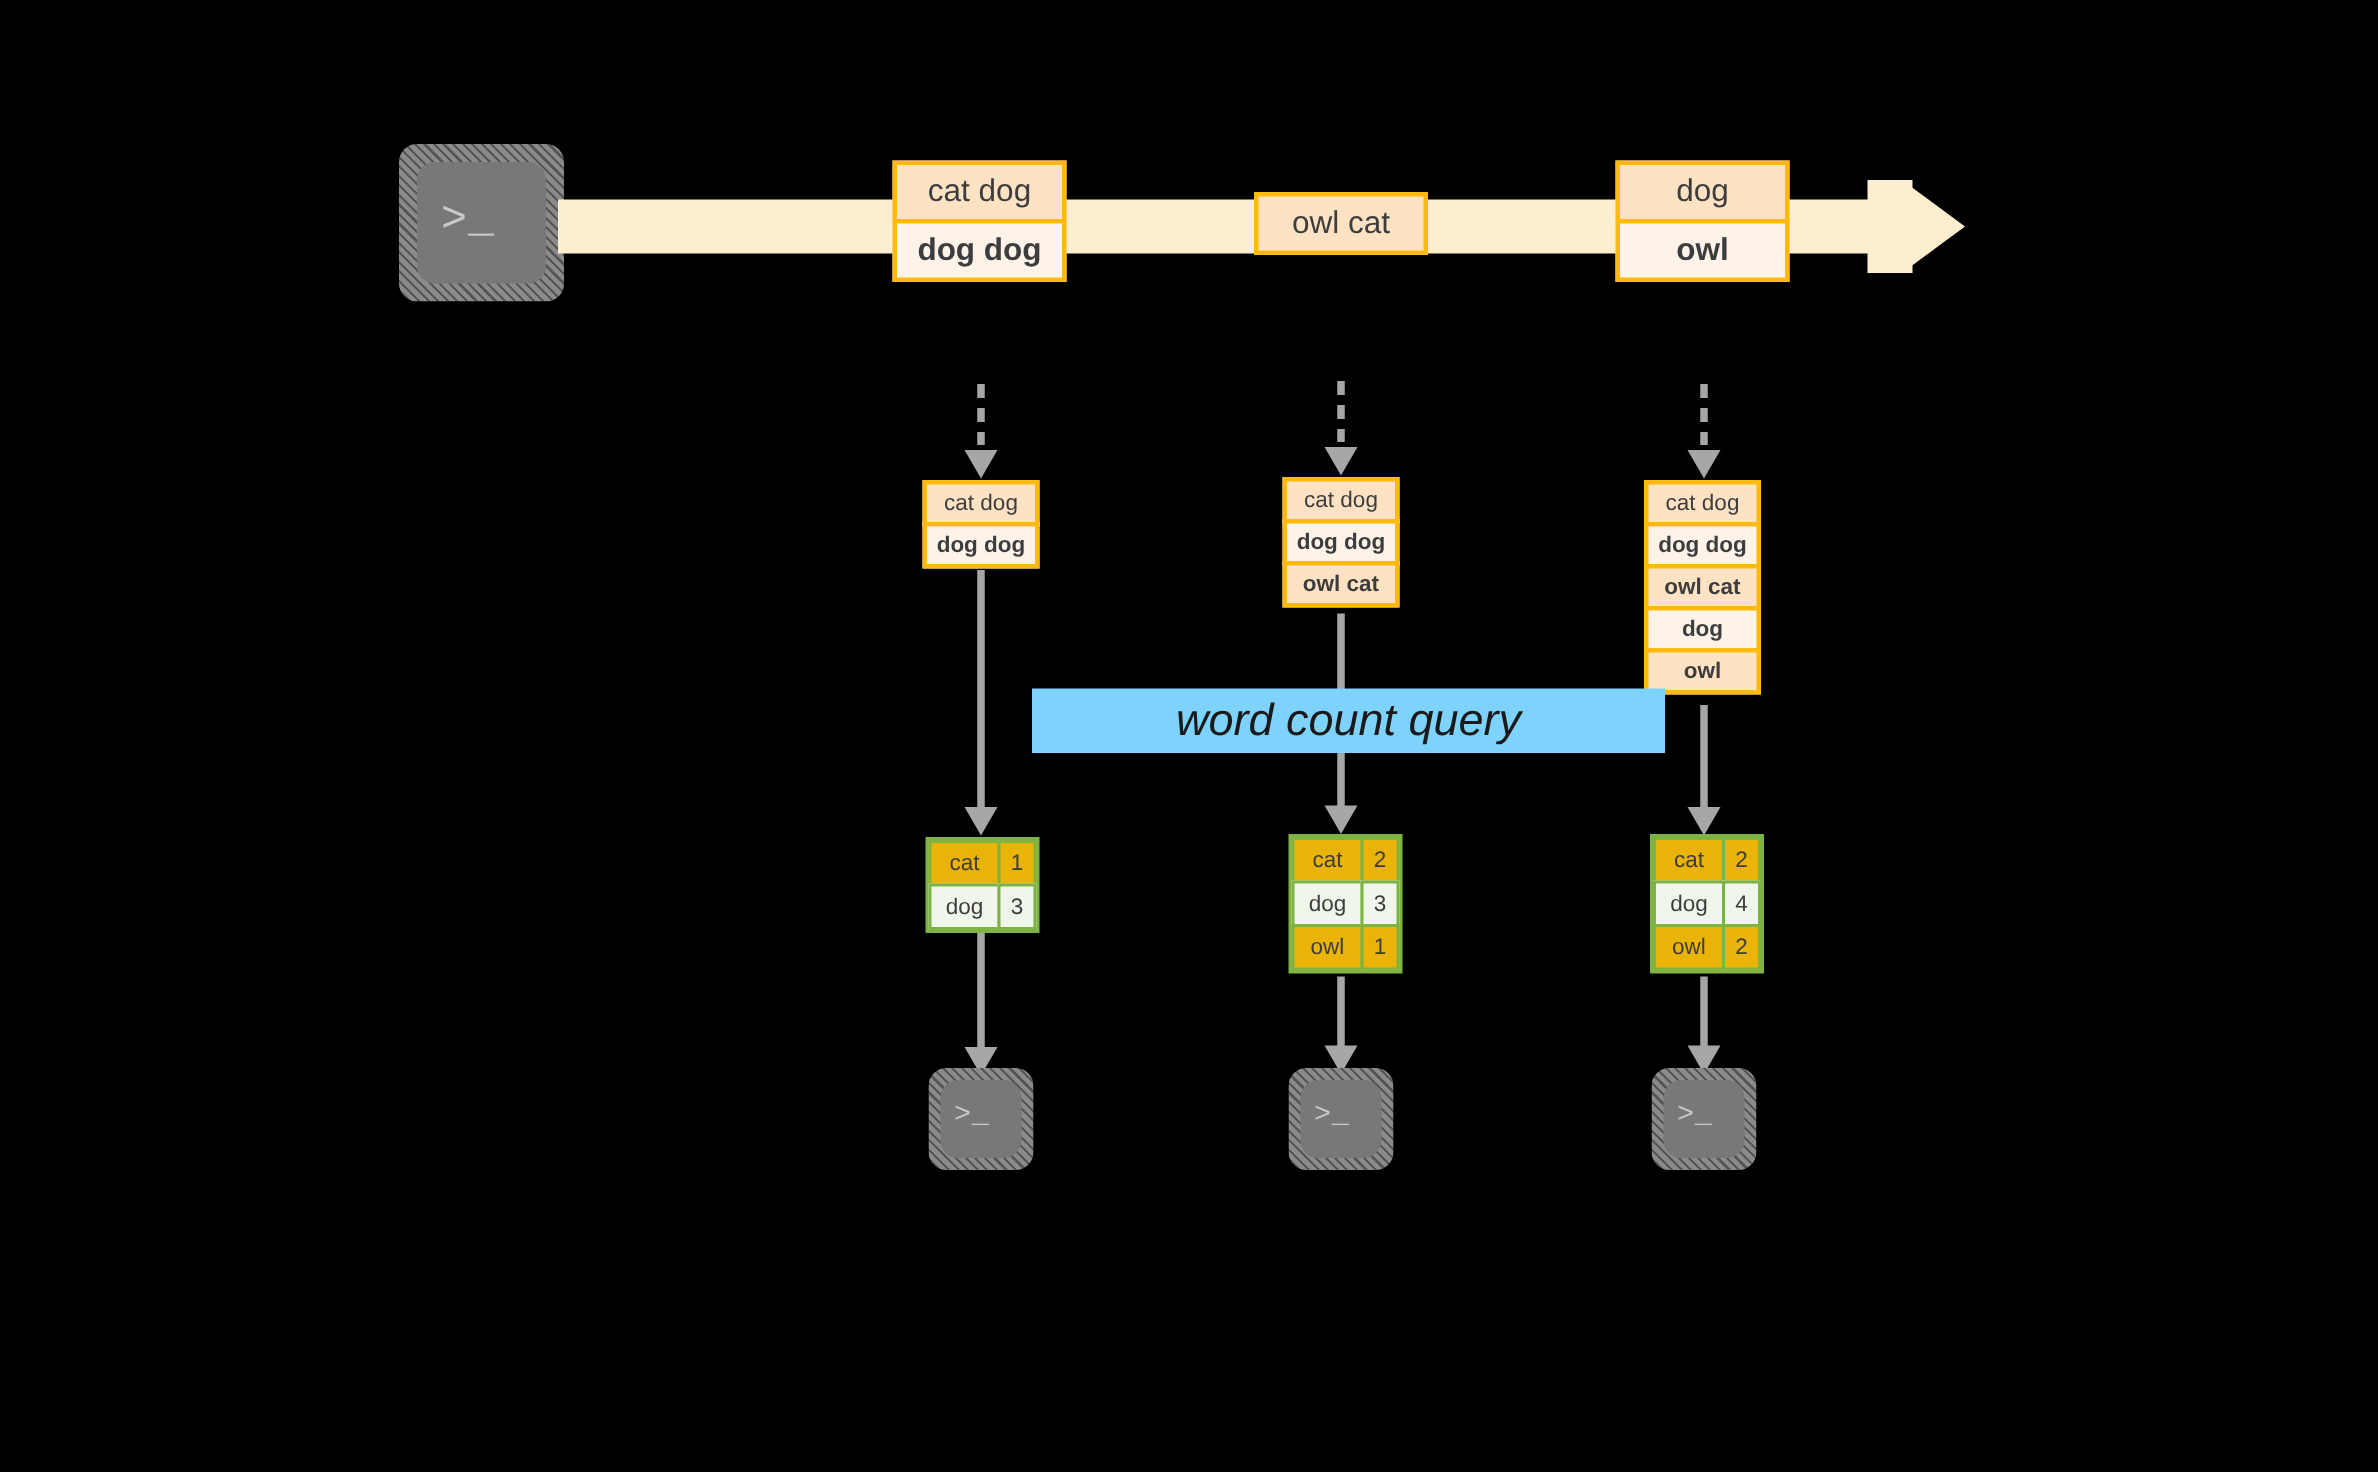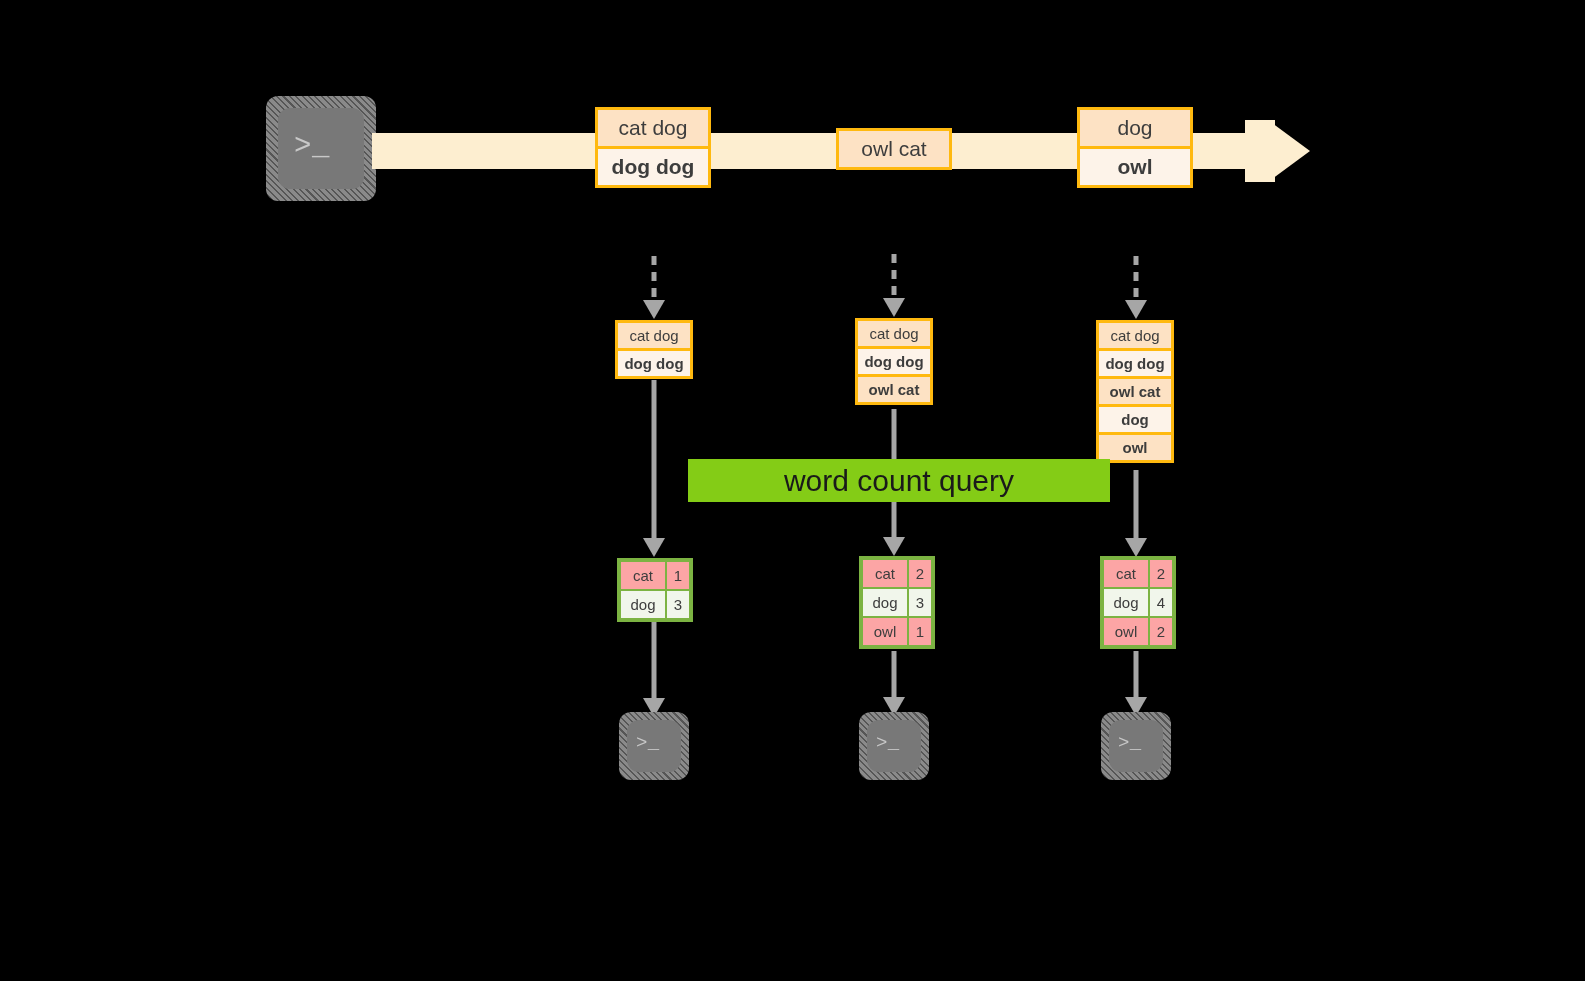--- a/index.html
+++ b/index.html
@@ -101,21 +101,21 @@
   .gtable .gcell {
     box-sizing: border-box;
     border: 2px solid #7cb342;
     margin: -1px;
     display: flex;
     align-items: center;
     justify-content: center;
     color: #3d3d3d;
     white-space: nowrap;
   }
-  .gtable .grow.dark  .gcell { background: #fca5a5; }
+  .gtable .grow.dark  .gcell { background: #eab308; }
   .gtable .grow.light .gcell { background: #f1f6eb; }
 
   
   .varrow {
     position: absolute;
   }
   .varrow .shaft {
     position: absolute;
     left: 50%;
     transform: translateX(-50%);
@@ -134,26 +134,27 @@
     width: 0;
     height: 0;
     border-left: 11px solid transparent;
     border-right: 11px solid transparent;
     border-top: 19px solid #a6a6a6;
   }
 
   
   .caption-band {
     position: absolute;
-    background: #84cc16;
+    background: #7dd3fc;
     display: flex;
     align-items: center;
     justify-content: center;
     color: #1a1a1a;
     white-space: nowrap;
+    font-style: italic;
   }
 </style>
 </head>
 <body>
 
 <div id="canvas">
 
   <div class="term" style="left:266px; top:96px; width:110px; height:105px;">
     <div class="hatch"></div>
     <div class="face" style="left:12px; top:12px; right:12px; bottom:12px;"></div>

